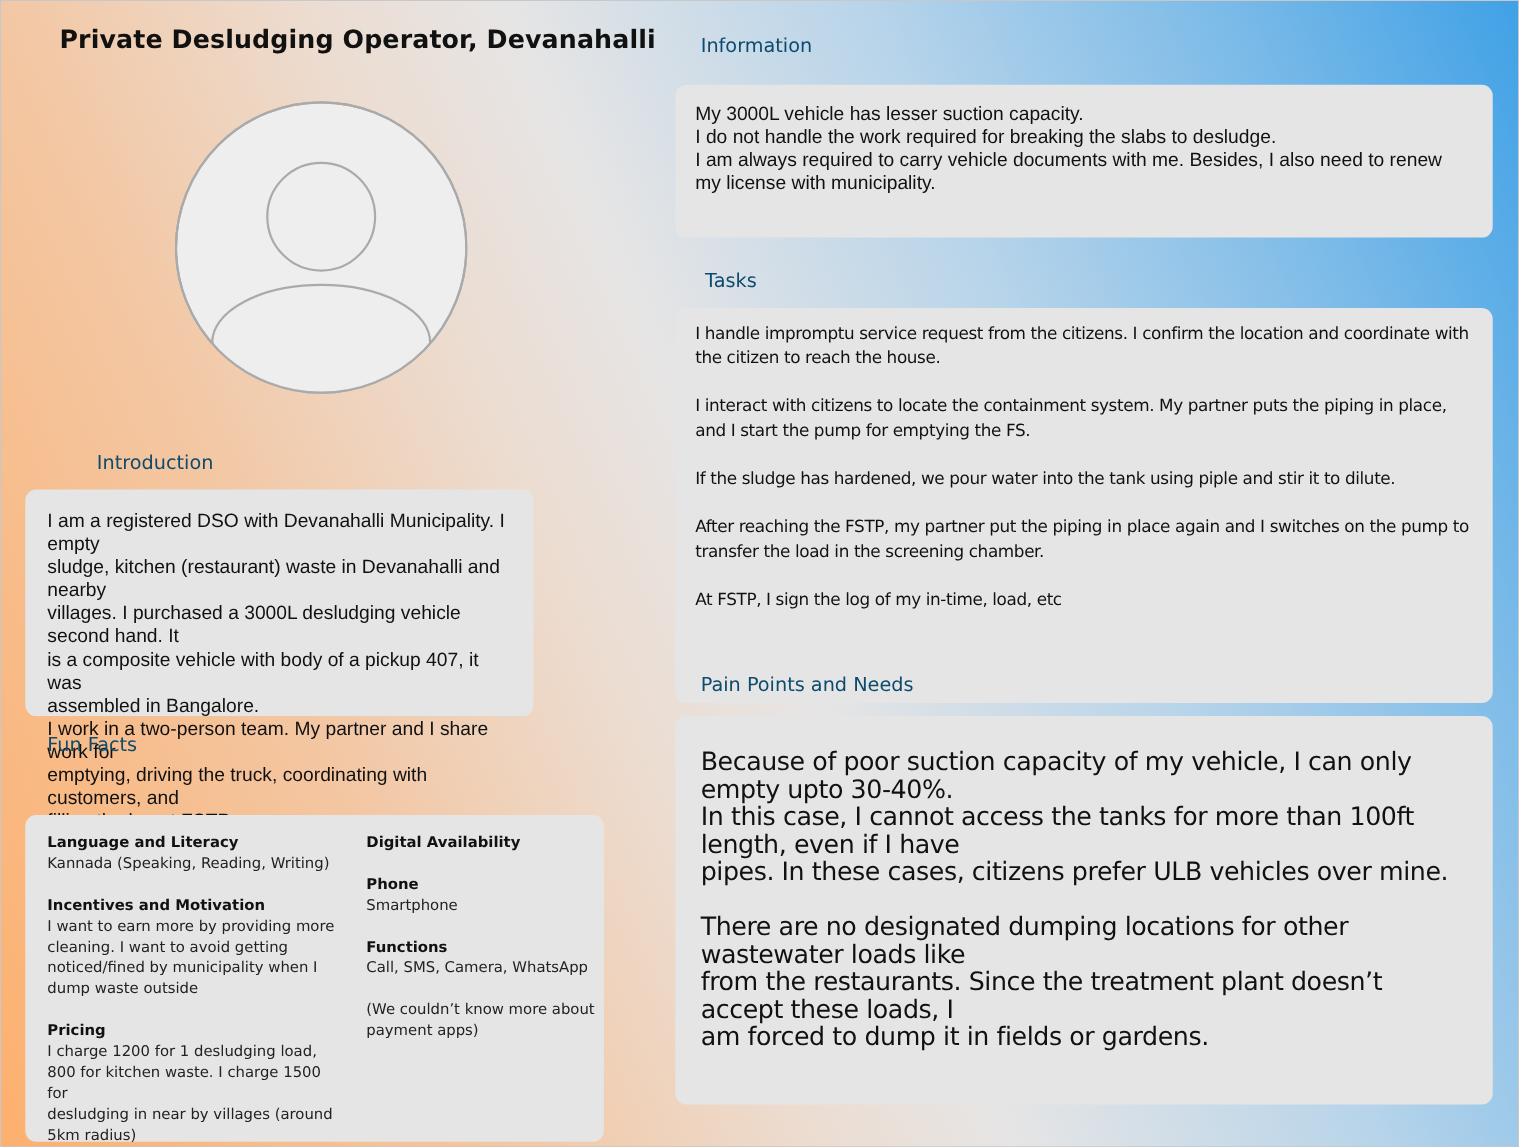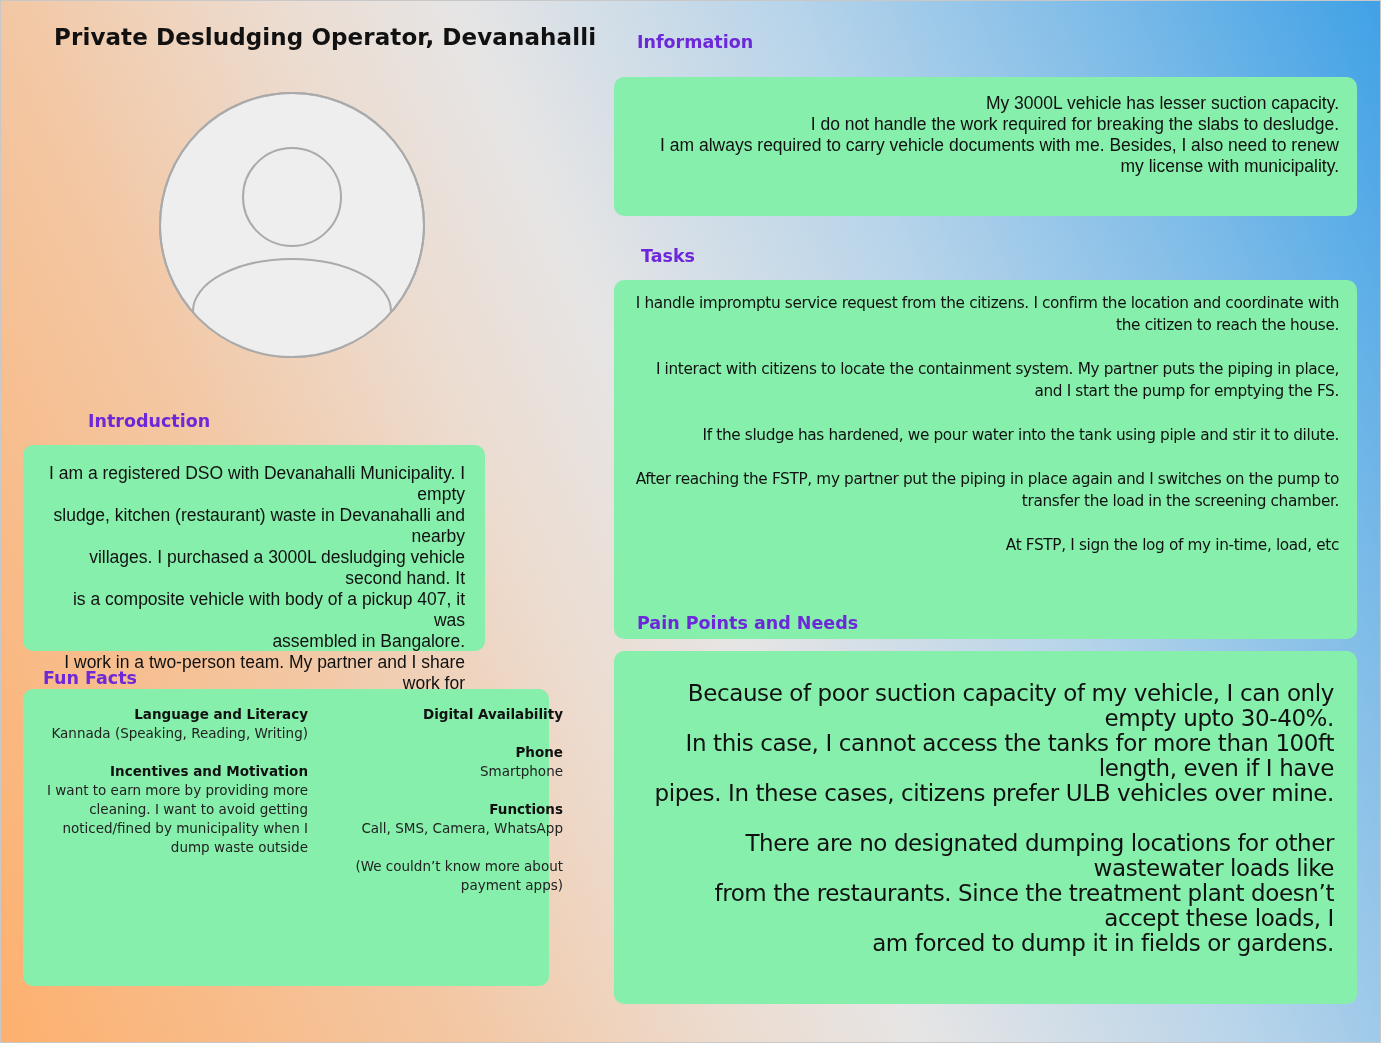--- a/index.html
+++ b/index.html
@@ -8,30 +8,30 @@
       font-family: "DejaVu Sans", sans-serif;
       background: linear-gradient(66deg, #fdb06e 0%, #f3c7a3 25%, #ecdcd0 40%, #e6e5e5 50%, #b7d4ea 68%, #7cbbe8 85%, #40a1e6 100%);
       box-shadow: inset 0 0 0 1px #c8c8c8;
     }
     .abs { position: absolute; }
     .title {
       left: 54px; top: 24px; font-size: 23px; font-weight: bold; color: #111;
       letter-spacing: 0.1px; white-space: nowrap;
     }
     .avatar { left: 159px; top: 91px; width: 266px; height: 268px; }
-    .heading { font-size: 17.5px; font-weight: bold; color: #6d28d9; white-space: nowrap; }
+    .heading { font-size: 17.5px; font-weight: normal; color: #0c4a6e; white-space: nowrap; }
     .card {
-      background: #86efac; border-radius: 10px; box-sizing: border-box; text-align: right;
+      background: #e5e5e5; border-radius: 10px; box-sizing: border-box;
     }
     .card-intro { left: 23px; top: 445px; width: 462px; height: 206px; padding: 18px 20px; }
     .intro-text {
       font-family: "Liberation Sans", sans-serif; font-size: 17.5px; line-height: 21px; color: #111;
       white-space: pre-line; margin: 0;
     }
-    .card-fun { left: 23px; top: 689px; width: 526px; height: 297px; }
+    .card-fun { left: 23px; top: 741px; width: 526px; height: 297px; }
     .fun-col { position: absolute; top: 16px; font-size: 13.5px; line-height: 19px; color: #222; }
     .fun-col.left { left: 20px; width: 265px; }
     .fun-col.right { left: 310px; width: 230px; }
     .fun-item { margin-bottom: 19px; }
     .fun-label { font-weight: bold; color: #111; display: block; }
     .fun-val { display: block; white-space: pre-line; }
 
     .card-info { left: 614px; top: 77px; width: 743px; height: 139px; padding: 16px 18px; }
     .info-text {
       font-family: "Liberation Sans", sans-serif; font-size: 17.5px; line-height: 21px; color: #111;
@@ -87,20 +87,27 @@
       <span class="fun-label">Language and Literacy</span>
       <span class="fun-val">Kannada (Speaking, Reading, Writing)</span>
     </div>
     <div class="fun-item">
       <span class="fun-label">Incentives and Motivation</span>
       <span class="fun-val">I want to earn more by providing more
 cleaning. I want to avoid getting
 noticed/fined by municipality when I
 dump waste outside</span>
     </div>
+    <div class="fun-item">
+      <span class="fun-label">Pricing</span>
+      <span class="fun-val">I charge 1200 for 1 desludging load,
+800 for kitchen waste. I charge 1500 for
+desludging in near by villages (around
+5km radius)</span>
+    </div>
   </div>
   <div class="fun-col right">
     <div class="fun-item">
       <span class="fun-label">Digital Availability</span>
     </div>
     <div class="fun-item">
       <span class="fun-label">Phone</span>
       <span class="fun-val">Smartphone</span>
     </div>
     <div class="fun-item">

